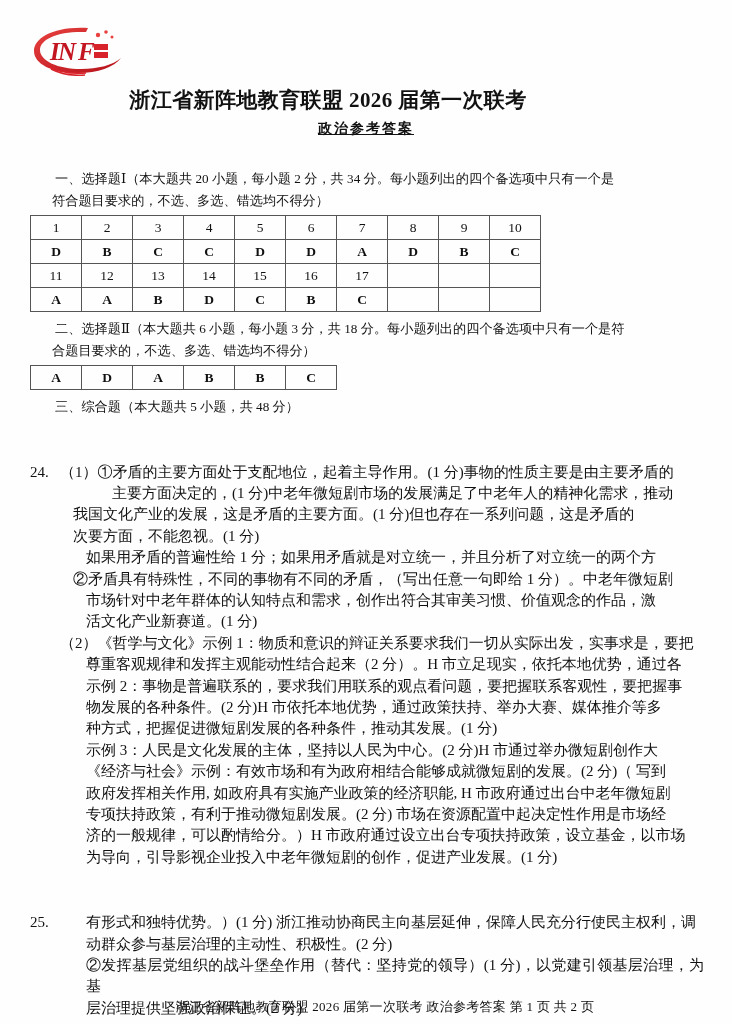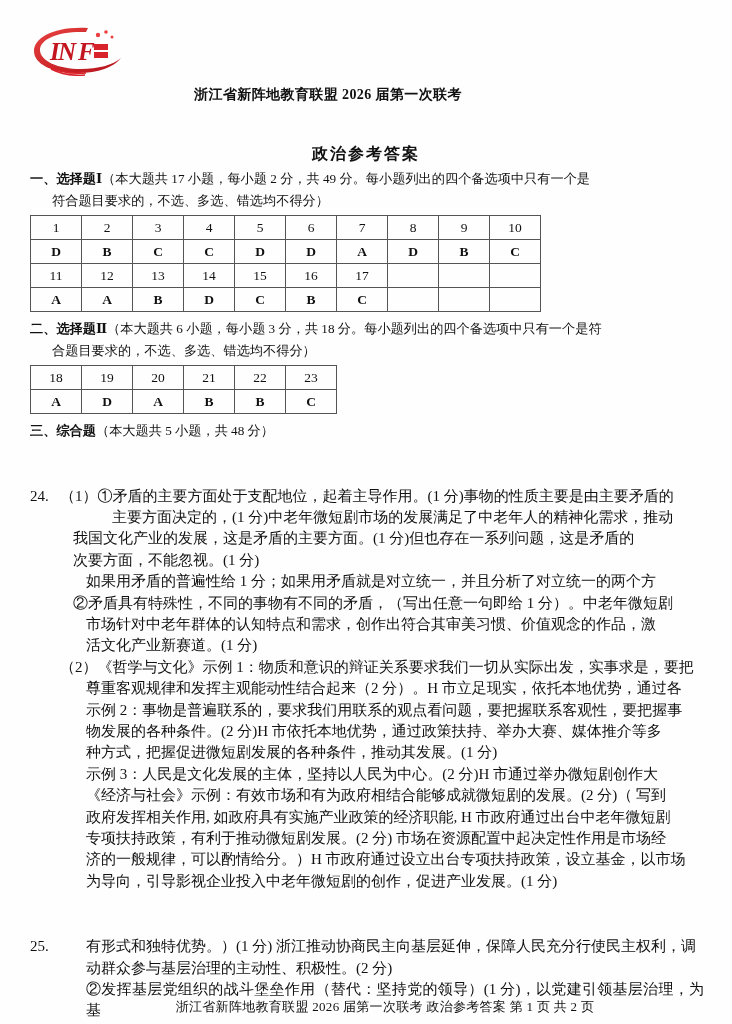--- a/index.html
+++ b/index.html
@@ -29,50 +29,51 @@
     height: 52px;
   }
 
   
   .title-main {
     position: absolute;
     left: 0;
     top: 86px;
     width: 656px;
     text-align: center;
-    font-size: 14px;
+    font-size: 21px;
     font-weight: bold;
     letter-spacing: 0.4px;
     font-family: "Liberation Serif", "DejaVu Serif", serif;
   }
   .title-sub {
     position: absolute;
     left: 0;
-    top: 144px;
+    top: 120px;
     width: 732px;
     text-align: center;
-    font-size: 16px;
+    font-size: 14px;
     font-weight: bold;
     letter-spacing: 2px;
+    text-decoration: underline;
   }
 
   
   .content {
     position: absolute;
     left: 30px;
     top: 168px;
     width: 674px;
   }
   .sec-head {
     font-size: 13.2px;
     line-height: 21.5px;
     text-align: justify;
     margin: 0 0 1px 0;
   }
-  .sec-head b { font-weight: bold; }
+  .sec-head b { font-weight: normal; margin-left: 25px; }
   .sec-head .ind { display:block; padding-left: 22px; }
   .qnum-row {
     display: flex;
     font-size: 15px;
     line-height: 21.4px;
     margin-top: 44px;
   }
   .qnum {
     flex: 0 0 auto;
     width: 30px;
@@ -159,21 +160,21 @@
       </g>
     </svg>
   </div>
 
   <div class="title-main">浙江省新阵地教育联盟 2026 届第一次联考</div>
   <div class="title-sub">政治参考答案</div>
 
   <div class="content">
 
     <div class="sec-head">
-      <b>一、选择题Ⅰ</b><span>（本大题共 17 小题，每小题 2 分，共 49 分。每小题列出的四个备选项中只有一个是</span>
+      <b>一、选择题Ⅰ</b><span>（本大题共 20 小题，每小题 2 分，共 34 分。每小题列出的四个备选项中只有一个是</span>
       <span class="ind">符合题目要求的，不选、多选、错选均不得分）</span>
     </div>
 
     <div class="tbl-wrap">
       <table class="ansTable t1">
         <tbody>
             <tr>
           <td class="num">1</td>
           <td class="num">2</td>
           <td class="num">3</td>
@@ -226,28 +227,20 @@
     </div>
 
     <div class="sec-head">
       <b>二、选择题Ⅱ</b><span>（本大题共 6 小题，每小题 3 分，共 18 分。每小题列出的四个备选项中只有一个是符</span>
       <span class="ind">合题目要求的，不选、多选、错选均不得分）</span>
     </div>
 
     <div class="tbl-wrap">
       <table class="ansTable t2">
         <tbody>
-            <tr>
-          <td class="num">18</td>
-          <td class="num">19</td>
-          <td class="num">20</td>
-          <td class="num">21</td>
-          <td class="num">22</td>
-          <td class="num">23</td>
-        </tr>
         <tr>
           <td class="ans">A</td>
           <td class="ans">D</td>
           <td class="ans">A</td>
           <td class="ans">B</td>
           <td class="ans">B</td>
           <td class="ans">C</td>
         </tr>
       </tbody>
         </table>

